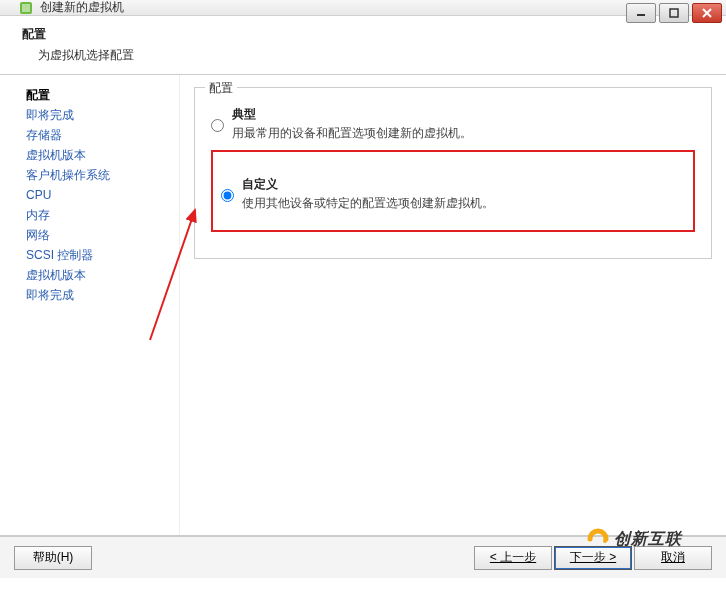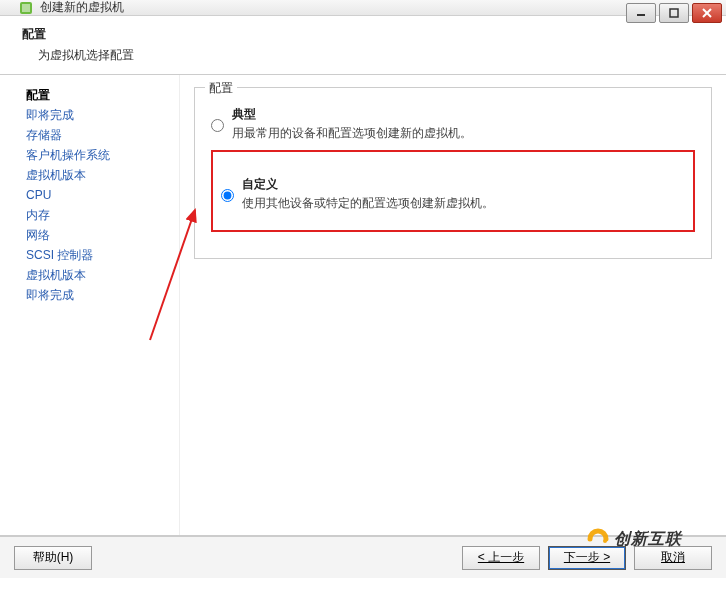--- a/index.html
+++ b/index.html
@@ -110,21 +110,21 @@
 .footer {
   height: 42px;
   background: #f4f4f4;
   border-top: 1px solid #ccc;
   display: flex;
   align-items: center;
   padding: 0 14px;
   text-decoration: underline;
 }
 .footer-left { }
-.footer-right { margin-left: auto; display: flex; gap: 8px; align-items: center; }
+.footer-right { margin-left: auto; display: flex; gap: 2px; align-items: center; }
 .btn {
   min-width: 78px;
   height: 24px;
   border: 1px solid #999;
   background: linear-gradient(to bottom, #fdfdfd, #e6e6e6);
   padding: 0 10px;
   display: inline-flex; align-items: center; justify-content: center;
   cursor: default;
 }
 .btn.default { border: 1px solid #555; box-shadow: 0 0 0 1px #2a6fc9 inset; }
@@ -173,22 +173,22 @@
 <div class="header">
   <div class="header-title">配置</div>
   <div class="header-subtitle">为虚拟机选择配置</div>
 </div>
 
 <div class="main">
   <div class="sidebar" id="sidebar">
       <div class="sidebar-item active">配置</div>
       <div class="sidebar-item">即将完成</div>
       <div class="sidebar-item">存储器</div>
+      <div class="sidebar-item">虚拟机版本</div>
       <div class="sidebar-item">客户机操作系统</div>
-      <div class="sidebar-item">虚拟机版本</div>
       <div class="sidebar-item">CPU</div>
       <div class="sidebar-item">内存</div>
       <div class="sidebar-item">网络</div>
       <div class="sidebar-item">SCSI 控制器</div>
       <div class="sidebar-item">虚拟机版本</div>
       <div class="sidebar-item">即将完成</div>
     </div>
 
   <div class="content">
     <div class="group">

